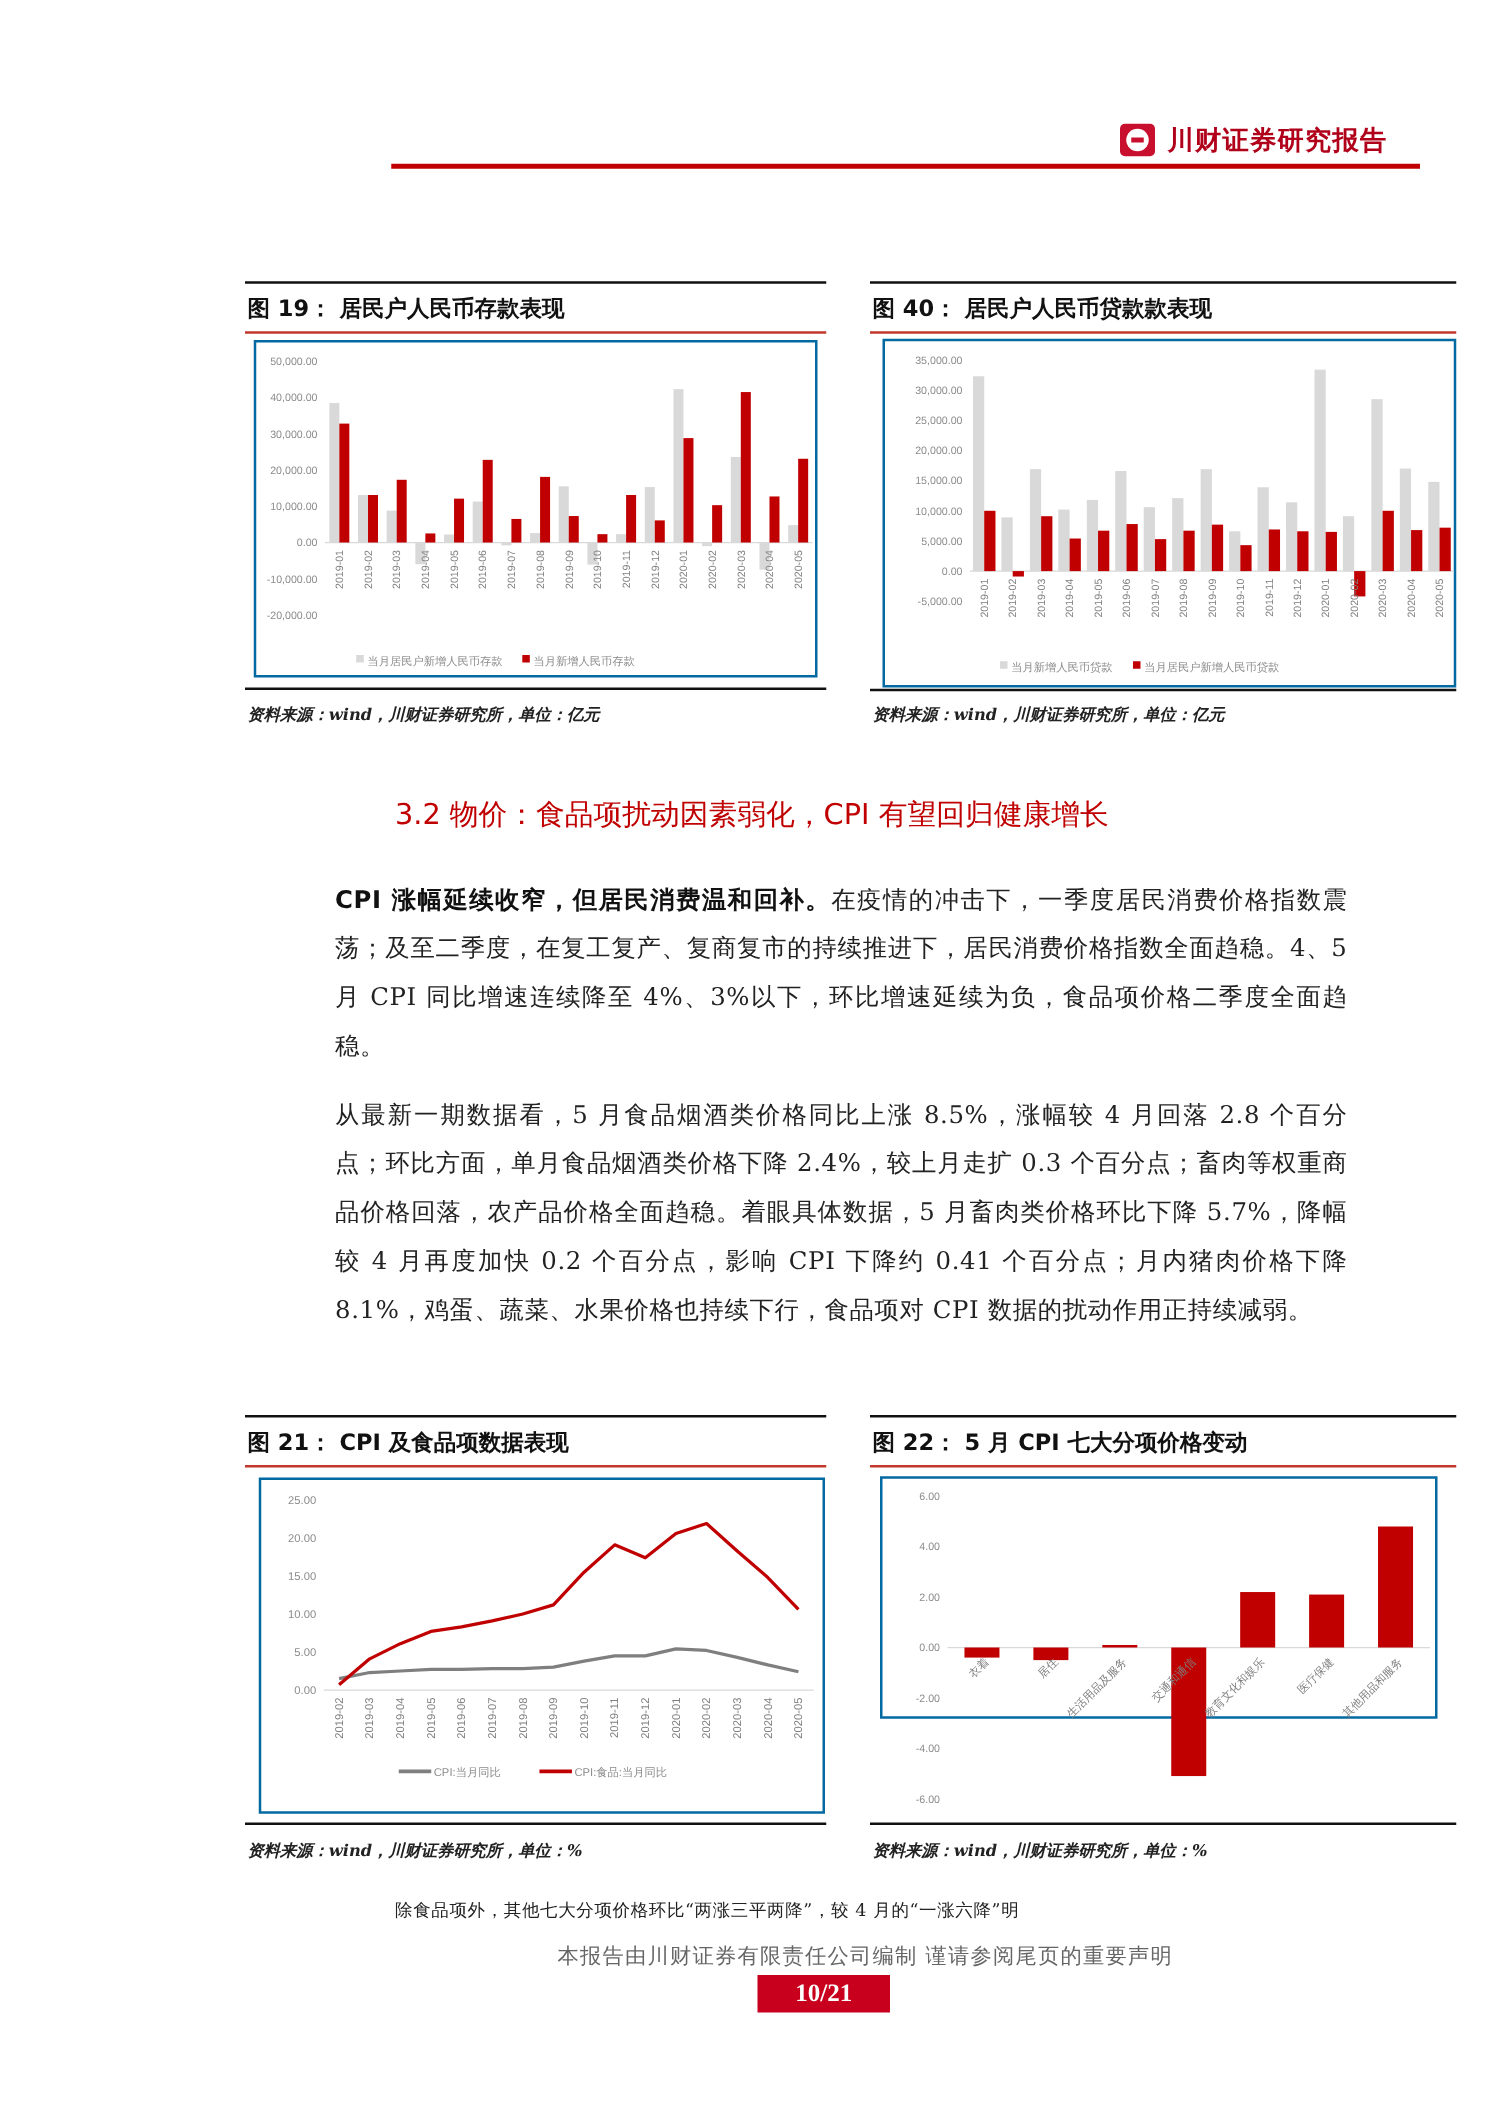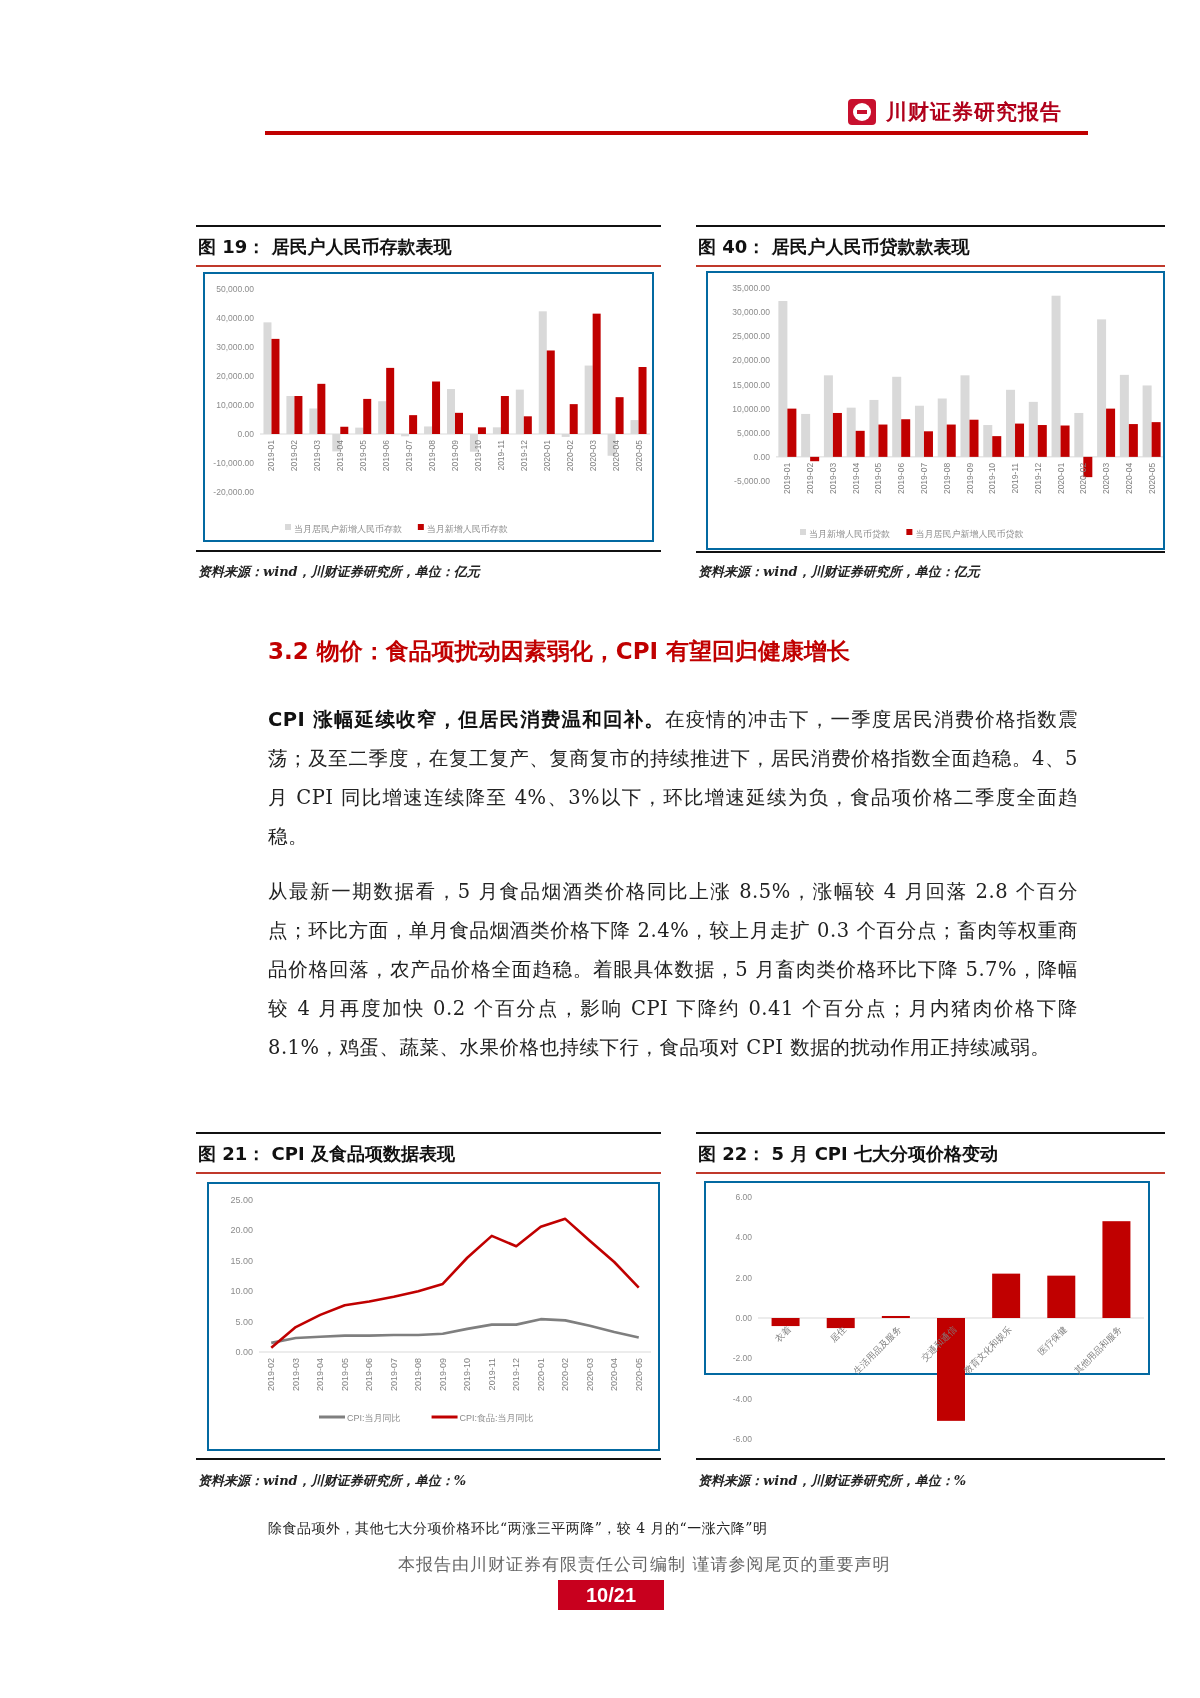--- a/index.html
+++ b/index.html
@@ -1,19 +1,19 @@
 <!DOCTYPE html>
 <html><head>
 <meta charset="utf-8">
 <style>
   * { box-sizing: border-box; margin: 0; padding: 0; }
   html, body { width: 1200px; height: 1698px; background: #ffffff; overflow: hidden; }
   body { position: relative; font-family: "DejaVu Serif", "Liberation Serif", serif; color: #222; }
 
-  .abs { position: absolute; }
+  .abs { position: absolute; margin-left: 48px; }
 
   
   #header-brand { left: 848px; top: 98px; height: 28px; display: flex; align-items: center; gap: 10px; }
   #logo { width: 28px; height: 26px; background: #c8102e; border-radius: 4px; position: relative; }
   #logo::before { content: ""; position: absolute; left: 5px; top: 4px; width: 18px; height: 18px; border-radius: 50%; background: #fff; }
   #logo::after { content: ""; position: absolute; left: 9px; top: 11px; width: 10px; height: 4px; background: #c8102e; }
   #brand-name { font-family: "DejaVu Serif", serif; font-weight: bold; color: #b0001a; font-size: 21px; letter-spacing: 1px; }
   #header-rule { left: 265px; top: 131px; width: 823px; height: 4px; background: #c00000; }
 
   
@@ -21,27 +21,27 @@
   .fig .top-rule { position: absolute; left: 0; top: 0; right: 0; height: 2px; background: #111; }
   .fig .fig-title { position: absolute; left: 2px; top: 10px; font-family: "DejaVu Sans", sans-serif; font-weight: bold; font-size: 18px; color: #111; white-space: nowrap; }
   .fig .red-rule { position: absolute; left: 0; top: 40px; right: 0; height: 2px; background: #c0392b; }
   .fig .chart-box { position: absolute; border: 2px solid #0369a1; background: #fff; }
   .fig .bottom-rule { position: absolute; left: 0; right: 0; height: 2px; background: #111; }
   .fig .source { position: absolute; left: 2px; font-family: "DejaVu Serif", serif; font-style: italic; font-weight: bold; font-size: 13px; color: #222; white-space: nowrap; }
 
   svg text { font-family: "Liberation Sans", sans-serif; }
 
   
-  #section-heading { left: 268px; top: 636px; font-family: "DejaVu Sans", sans-serif; font-weight: bold; font-size: 23px; color: #c00000; white-space: nowrap; }
+  #section-heading { left: 268px; top: 636px; font-family: "DejaVu Sans", sans-serif; font-weight: normal; font-size: 23px; color: #c00000; white-space: nowrap; }
   .para { position: absolute; left: 268px; width: 810px; font-family: "DejaVu Serif", serif; font-size: 19.5px; line-height: 39px; color: #222; letter-spacing: 0.5px; text-align: justify; }
   .para b { font-family: "DejaVu Sans", sans-serif; font-weight: bold; color: #111; }
 
   #tail-line { left: 268px; top: 1520px; font-family: "DejaVu Serif", serif; font-size: 14px; color: #222; white-space: nowrap; letter-spacing: 0.5px; text-align: center; }
   #footer-note { left: 398px; top: 1553px; font-family: "DejaVu Serif", serif; font-size: 17px; color: #666; white-space: nowrap; letter-spacing: 1px; }
-  #page-number { left: 558px; top: 1580px; width: 106px; height: 30px; background: #c8001e; color: #fff; font-family: Liberation Sans, sans-serif; font-weight: bold; font-size: 20px; text-align: center; line-height: 30px; }
+  #page-number { left: 558px; top: 1580px; width: 106px; height: 30px; background: #c8001e; color: #fff; font-family: Liberation Serif, serif; font-weight: bold; font-size: 20px; text-align: center; line-height: 30px; }
 </style>
 </head>
 <body>
 
 <div id="header-brand" class="abs">
   <div id="logo"></div>
   <span id="brand-name">川财证券研究报告</span>
 </div>
 <div id="header-rule" class="abs"></div>
 

